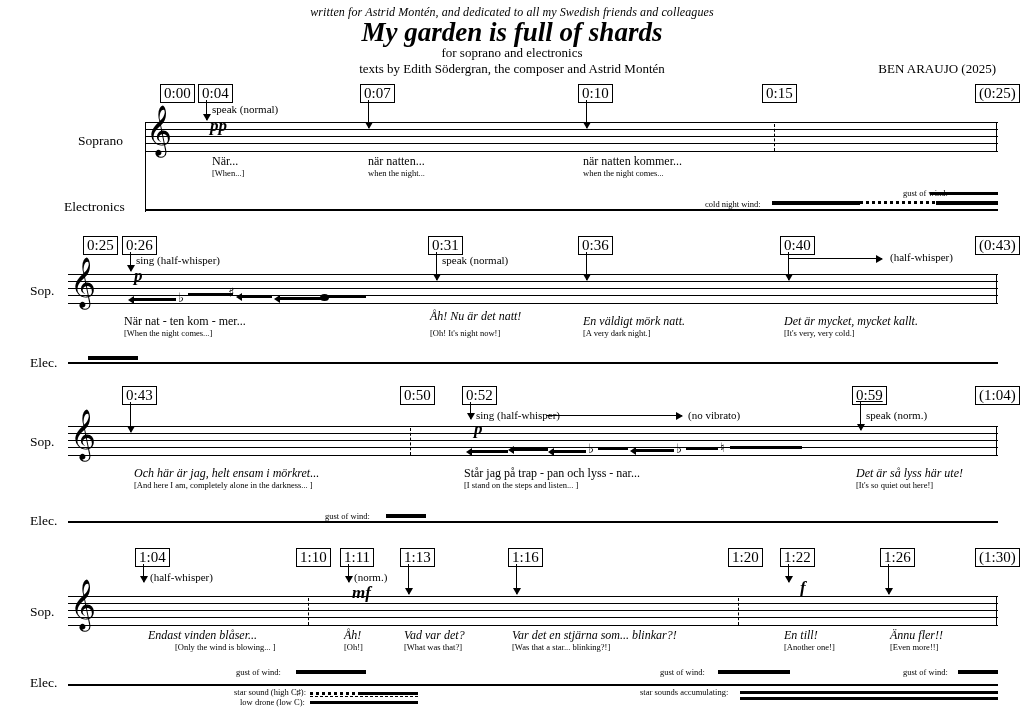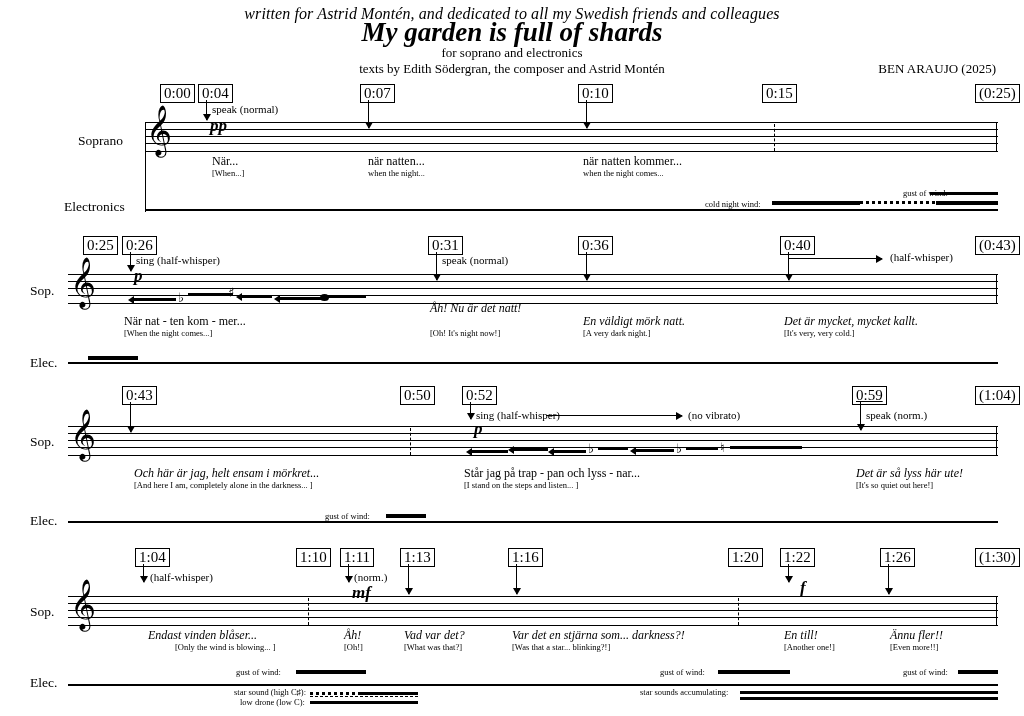--- a/index.html
+++ b/index.html
@@ -15,21 +15,21 @@
     color: #000;
     overflow: hidden;
   }
   .abs { position: absolute; }
 
   
   .dedication {
     width: 100%;
     text-align: center;
     font-style: italic;
-    font-size: 16px;
+    font-size: 12px;
     top: 5px;
     left: 0;
     letter-spacing: 0.1px;
   }
   .main-title {
     width: 100%;
     text-align: center;
     top: 17px;
     left: 0;
     font-size: 27px;
@@ -253,21 +253,21 @@
 <div class="abs accid" style="left:228px; top:285px;">♯</div>
 <div class="abs leftarrowhead" style="left:236px; top:293px;"></div>
 <div class="abs noteline" style="left:242px; top:295px; width:30px;"></div>
 <div class="abs leftarrowhead" style="left:274px; top:295px;"></div>
 <div class="abs noteline" style="left:280px; top:297px; width:42px;"></div>
 <div class="abs notehead" style="left:320px; top:294px; width:9px; height:7px;"></div>
 <div class="abs noteline" style="left:328px; top:295px; width:38px;"></div>
 
 <div class="abs lyric-plain" style="left:124px; top:314px;">När    nat  -  ten    kom -  mer...</div>
 <div class="abs tiny" style="left:124px; top:328px;">[When the night comes...]</div>
-<div class="abs lyric" style="left:430px; top:301px;">Åh! Nu är det natt!</div>
+<div class="abs lyric" style="left:430px; top:309px;">Åh! Nu är det natt!</div>
 <div class="abs tiny" style="left:430px; top:328px;">[Oh! It's night now!]</div>
 <div class="abs lyric" style="left:583px; top:314px;">En väldigt mörk natt.</div>
 <div class="abs tiny" style="left:583px; top:328px;">[A very dark night.]</div>
 <div class="abs lyric" style="left:784px; top:314px;">Det är mycket, mycket kallt.</div>
 <div class="abs tiny" style="left:784px; top:328px;">[It's very, very cold.]</div>
 
 <div class="abs instr" style="left:30px; top:355px;">Elec.</div>
 <div class="abs elecline" style="left:68px; top:362px; width:930px;"></div>
 <div class="abs" style="left:88px; top:356px; width:50px; height:4px; background:#000;"></div>
 
@@ -356,21 +356,21 @@
 <div class="abs dashed-bar" style="left:308px; top:598px; height:27px;"></div>
 <div class="abs dashed-bar" style="left:738px; top:598px; height:27px;"></div>
 <div class="abs barline" style="left:996px; top:596px; height:30px;"></div>
 
 <div class="abs lyric" style="left:148px; top:628px;">Endast vinden blåser...</div>
 <div class="abs tiny" style="left:132px; top:642px;padding-left:43px;">[Only the wind is blowing... ]</div>
 <div class="abs lyric" style="left:344px; top:628px;">Åh!</div>
 <div class="abs tiny" style="left:344px; top:642px;">[Oh!]</div>
 <div class="abs lyric" style="left:404px; top:628px;">Vad var det?</div>
 <div class="abs tiny" style="left:404px; top:642px;">[What was that?]</div>
-<div class="abs lyric" style="left:512px; top:628px;">Var det en stjärna som... darkness?!</div>
+<div class="abs lyric" style="left:512px; top:628px;">Var det en stjärna som... blinkar?!</div>
 <div class="abs tiny" style="left:512px; top:642px;">[Was that a star... blinking?!]</div>
 <div class="abs lyric" style="left:784px; top:628px;">En till!</div>
 <div class="abs tiny" style="left:784px; top:642px;">[Another one!]</div>
 <div class="abs lyric" style="left:890px; top:628px;">Ännu fler!!</div>
 <div class="abs tiny" style="left:890px; top:642px;">[Even more!!]</div>
 
 <div class="abs instr" style="left:30px; top:675px;">Elec.</div>
 <div class="abs elecline" style="left:68px; top:684px; width:930px;"></div>
 
 <div class="abs tiny" style="left:236px; top:667px;">gust of wind:</div>

